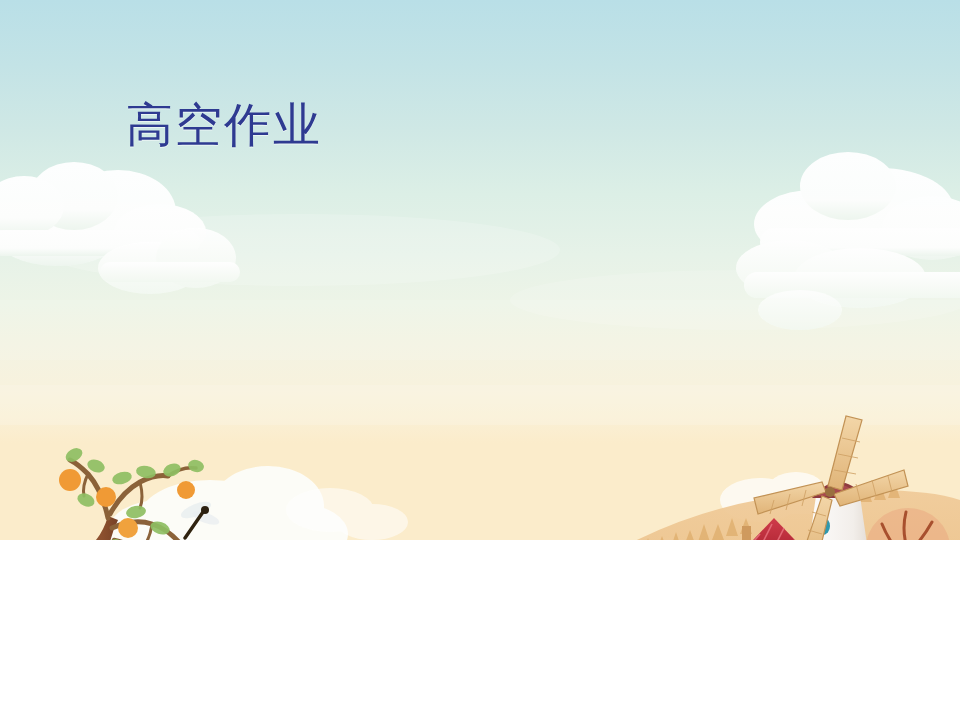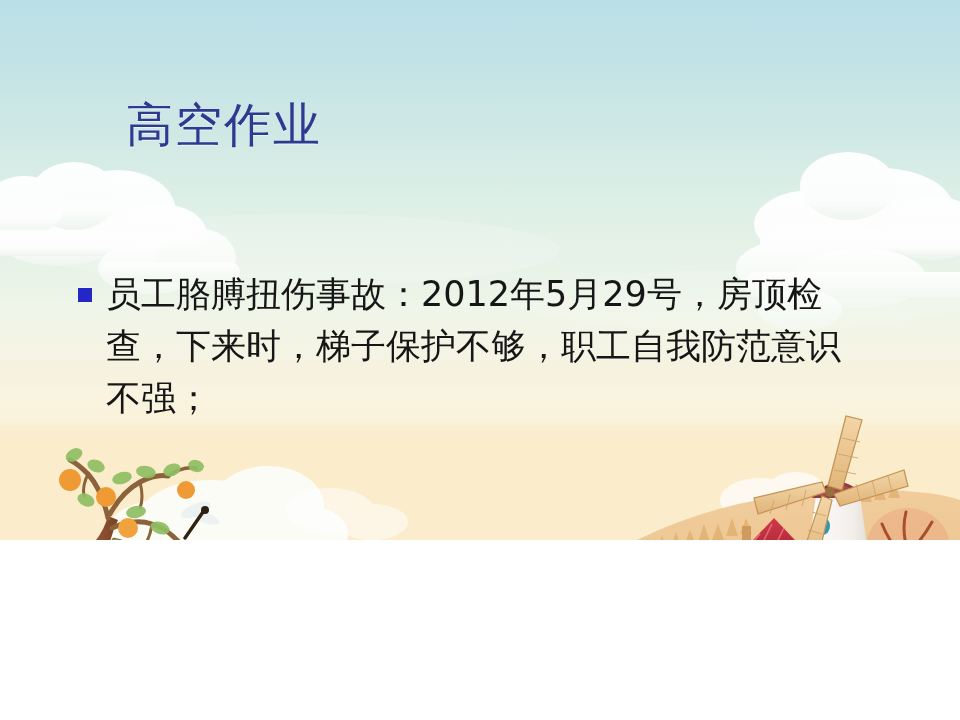--- a/index.html
+++ b/index.html
@@ -494,24 +494,20 @@
         <path d="M568 652 q2 -12 -2 -16"></path>
       <path d="M700 646 q-3 -11 3 -16"></path>
         <path d="M708 646 q2 -12 -2 -16"></path>
       <path d="M856 636 q-3 -11 3 -16"></path>
         <path d="M864 636 q2 -12 -2 -16"></path>
     </g>
   </svg>
 
   <div class="title">高空作业</div>
 
-  <div class="bodywrap">
-    <div class="bullet"></div>
-    <div class="bodytext">员工胳膊扭伤事故：2012年5月29号，房顶检查，下来时，梯子保护不够，职工自我防范意识不强；</div>
-  </div>
 
   <svg class="wm-wechat" viewBox="0 0 46 34">
     <ellipse cx="17" cy="13" rx="15" ry="12" fill="#ffffff" opacity=".95"></ellipse>
     <path d="M6 22 L3 29 L11 25 Z" fill="#ffffff" opacity=".95"></path>
     <circle cx="12" cy="10" r="2.1" fill="#8a6a3c"></circle>
     <circle cx="22" cy="10" r="2.1" fill="#8a6a3c"></circle>
     <ellipse cx="30" cy="21" rx="12" ry="9.5" fill="#ffffff" opacity=".95"></ellipse>
     <path d="M40 27 L43 33 L36 29 Z" fill="#ffffff" opacity=".95"></path>
     <circle cx="26" cy="19" r="1.7" fill="#8a6a3c"></circle>
     <circle cx="34" cy="19" r="1.7" fill="#8a6a3c"></circle>

